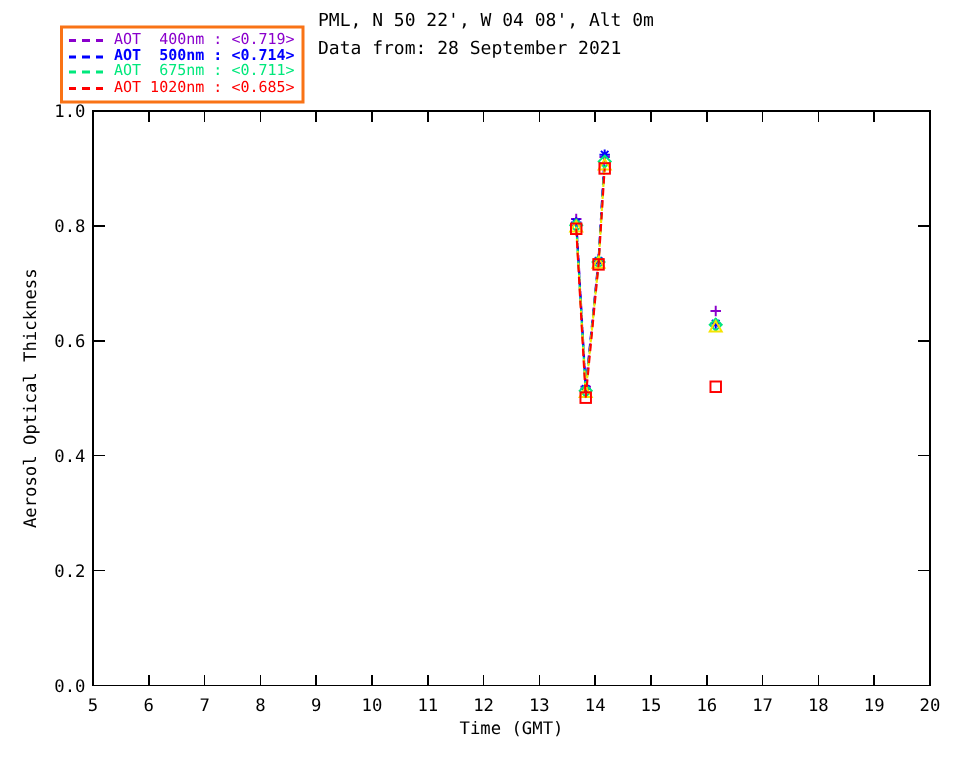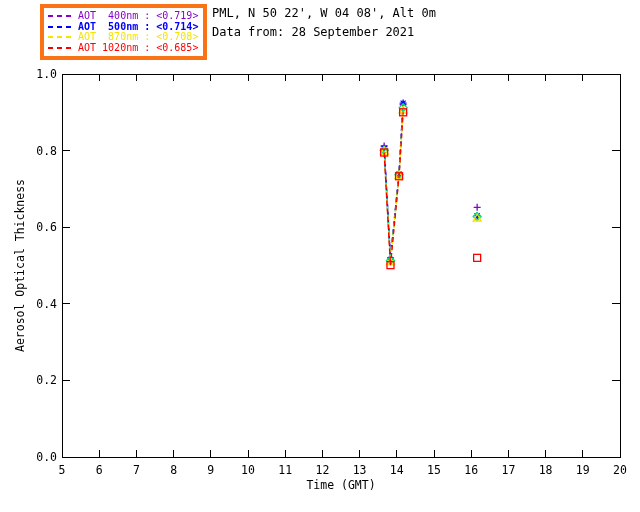--- a/index.html
+++ b/index.html
@@ -1,19 +1,19 @@
 <!DOCTYPE html>
 <html><head>
 <meta charset="utf-8">
 <style>
   html,body{margin:0;padding:0;background:#fff;}
   .canvas{position:relative;width:640px;height:512px;background:#ffffff;overflow:hidden;
           font-family:"DejaVu Sans Mono",monospace;}
   .plot-svg{position:absolute;left:0;top:0;}
-  .legend{position:absolute;left:40px;top:4px;border:4px solid #f97316;background:#fff;
+  .legend{position:absolute;left:40px;top:17px;border:2px solid #f97316;background:#fff;
           padding:3px 5px 3px 4px;display:flex;flex-direction:column;justify-content:flex-end;}
   .lrow{display:flex;align-items:center;height:10.5px;}
   .ldash{width:24px;height:2px;margin-right:6px;flex:none;}
   .ltxt{font-size:10px;line-height:10px;white-space:pre;letter-spacing:0;}
   .header{position:absolute;left:212px;top:6px;color:#000;}
   .hline{font-size:12px;line-height:14px;margin-bottom:5px;white-space:pre;}
 </style>
 </head>
 <body>
 
@@ -136,22 +136,22 @@
   <div class="legend">
       <div class="lrow">
         <span class="ldash" style="background: repeating-linear-gradient(90deg, rgb(138, 0, 204) 0px, rgb(138, 0, 204) 5px, transparent 5px, transparent 9px);"></span>
         <span class="ltxt" style="color: rgb(138, 0, 204);">AOT  400nm : &lt;0.719&gt;</span>
       </div>
       <div class="lrow">
         <span class="ldash" style="background: repeating-linear-gradient(90deg, rgb(0, 0, 255) 0px, rgb(0, 0, 255) 5px, transparent 5px, transparent 9px);"></span>
         <span class="ltxt" style="color: rgb(0, 0, 255); font-weight: bold;">AOT  500nm : &lt;0.714&gt;</span>
       </div>
       <div class="lrow">
-        <span class="ldash" style="background: repeating-linear-gradient(90deg, rgb(245, 228, 0) 0px, rgb(245, 228, 0) 5px, transparent 5px, transparent 9px);"></span>
-        <span class="ltxt" style="color: rgb(245, 228, 0);">AOT  870nm : &lt;0.708&gt;</span>
+        <span class="ldash" style="background: repeating-linear-gradient(90deg, rgb(0, 232, 124) 0px, rgb(0, 232, 124) 5px, transparent 5px, transparent 9px);"></span>
+        <span class="ltxt" style="color: rgb(0, 232, 124);">AOT  675nm : &lt;0.711&gt;</span>
       </div>
       <div class="lrow">
         <span class="ldash" style="background: repeating-linear-gradient(90deg, rgb(255, 0, 0) 0px, rgb(255, 0, 0) 5px, transparent 5px, transparent 9px);"></span>
         <span class="ltxt" style="color: rgb(255, 0, 0);">AOT 1020nm : &lt;0.685&gt;</span>
       </div>
     </div>
   <div class="header">
     <div class="hline">PML, N 50 22', W 04 08', Alt 0m</div>
     <div class="hline">Data from: 28 September 2021</div>
   </div>

